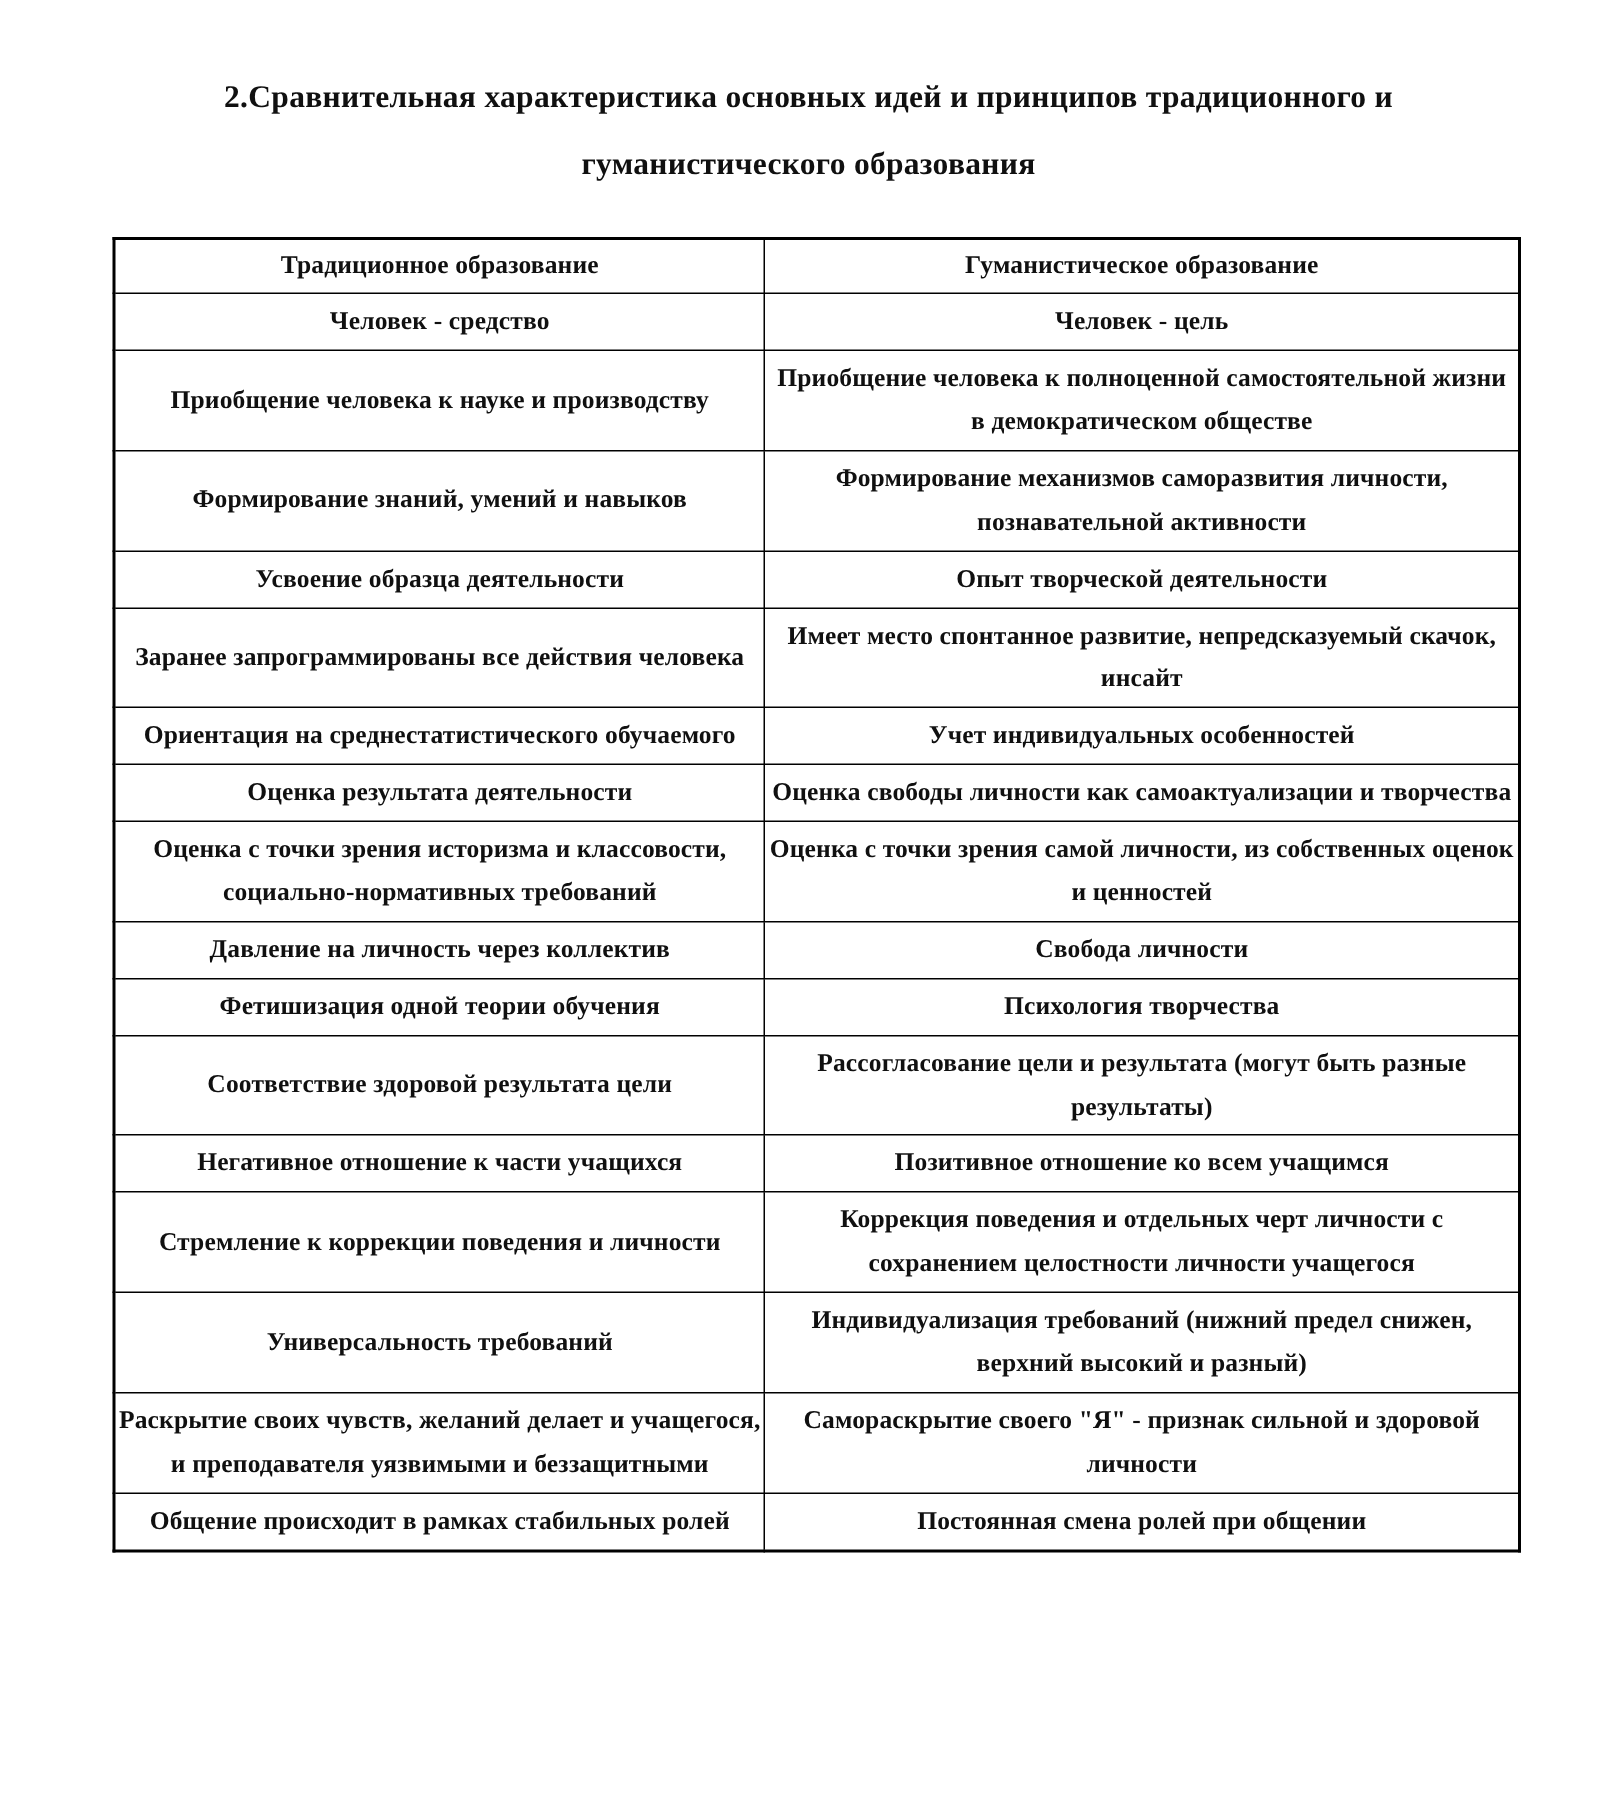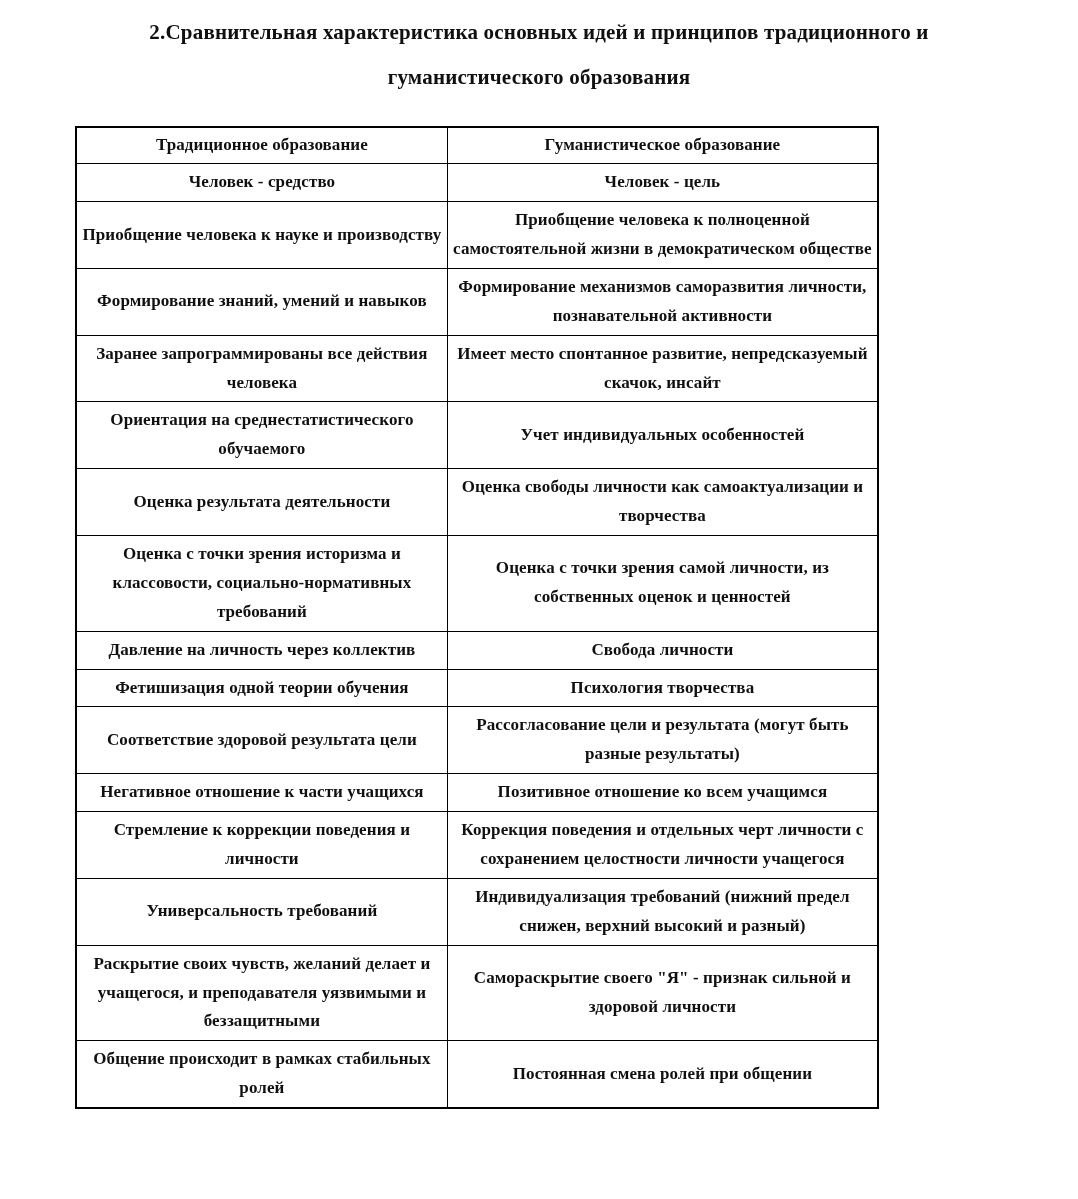--- a/index.html
+++ b/index.html
@@ -10,33 +10,34 @@
   body {
     width: 1078px;
     min-height: 1199px;
     font-family: "Liberation Serif", "DejaVu Serif", serif;
     color: #101010;
     -webkit-font-smoothing: antialiased;
   }
   .page {
     padding-top: 10px;
     position: relative;
+    margin-top: 32px;
   }
   .title {
     font-size: 21px;
     font-weight: bold;
     text-align: center;
     line-height: 2.15;
     max-width: 930px;
     margin: 0 auto 26px auto;
     letter-spacing: 0.2px;
   }
   table.cmp-table {
     border-collapse: collapse;
-    width: 804px;
+    width: 939px;
     margin-left: 75px;
     border: 2px solid #000;
     table-layout: fixed;
   }
   table.cmp-table th,
   table.cmp-table td {
     border: 1.6px solid #000;
     font-weight: bold;
     font-size: 17px;
     text-align: center;
@@ -75,20 +76,24 @@
           <td>Человек - средство</td>
           <td>Человек - цель</td>
         </tr>
         <tr>
           <td>Приобщение человека к науке и производству</td>
           <td>Приобщение человека к полноценной самостоятельной жизни в демократическом обществе</td>
         </tr>
         <tr>
           <td>Формирование знаний, умений и навыков</td>
           <td>Формирование механизмов саморазвития личности, познавательной активности</td>
+        </tr>
+        <tr>
+          <td>Усвоение образца деятельности</td>
+          <td>Опыт творческой деятельности</td>
         </tr>
         <tr>
           <td>Заранее запрограммированы все действия человека</td>
           <td>Имеет место спонтанное развитие, непредсказуемый скачок, инсайт</td>
         </tr>
         <tr>
           <td>Ориентация на среднестатистического обучаемого</td>
           <td>Учет индивидуальных особенностей</td>
         </tr>
         <tr>

